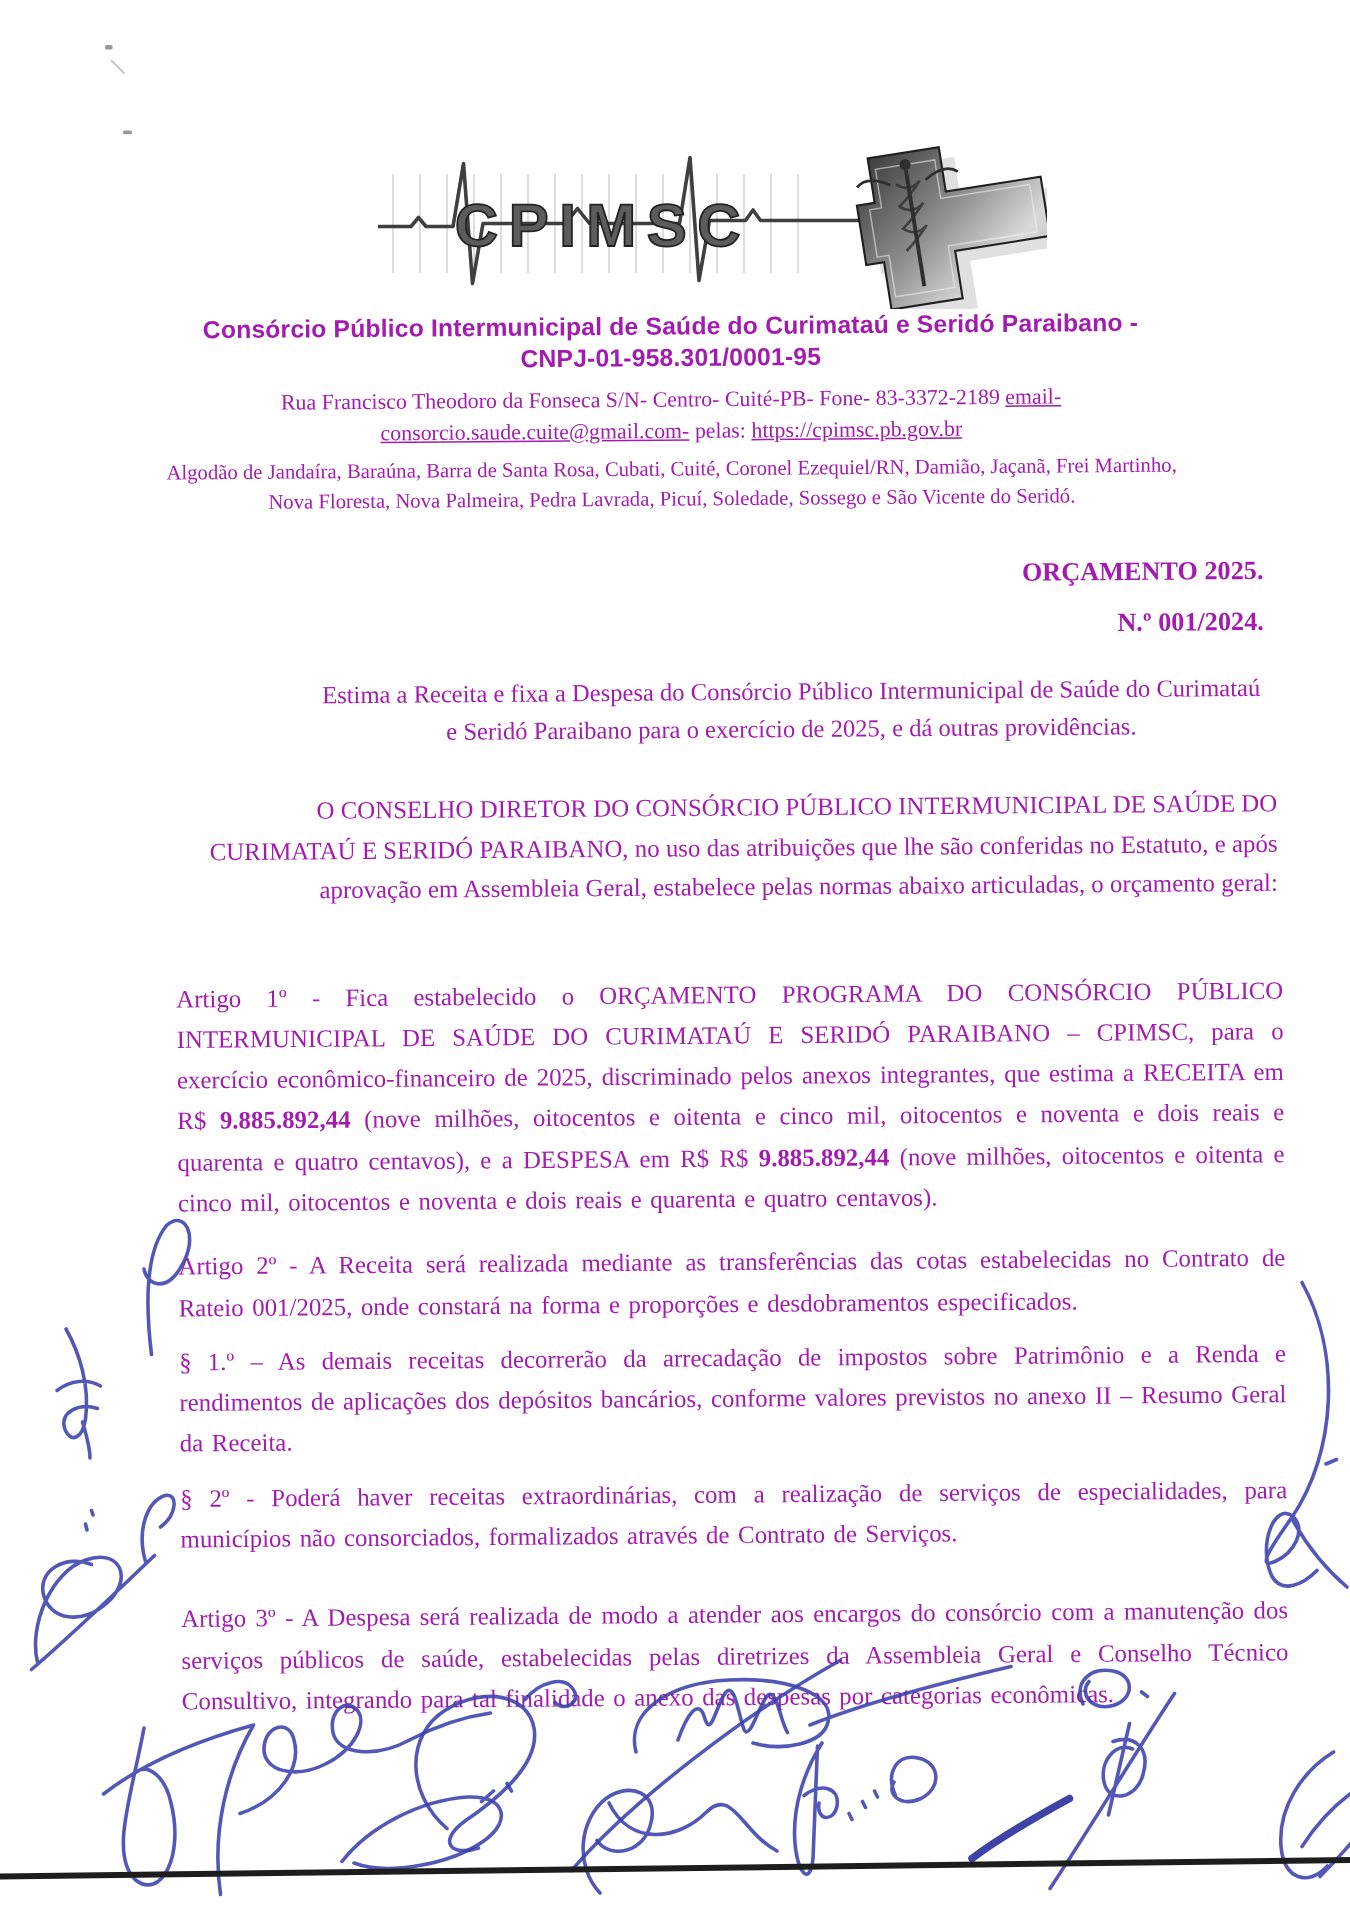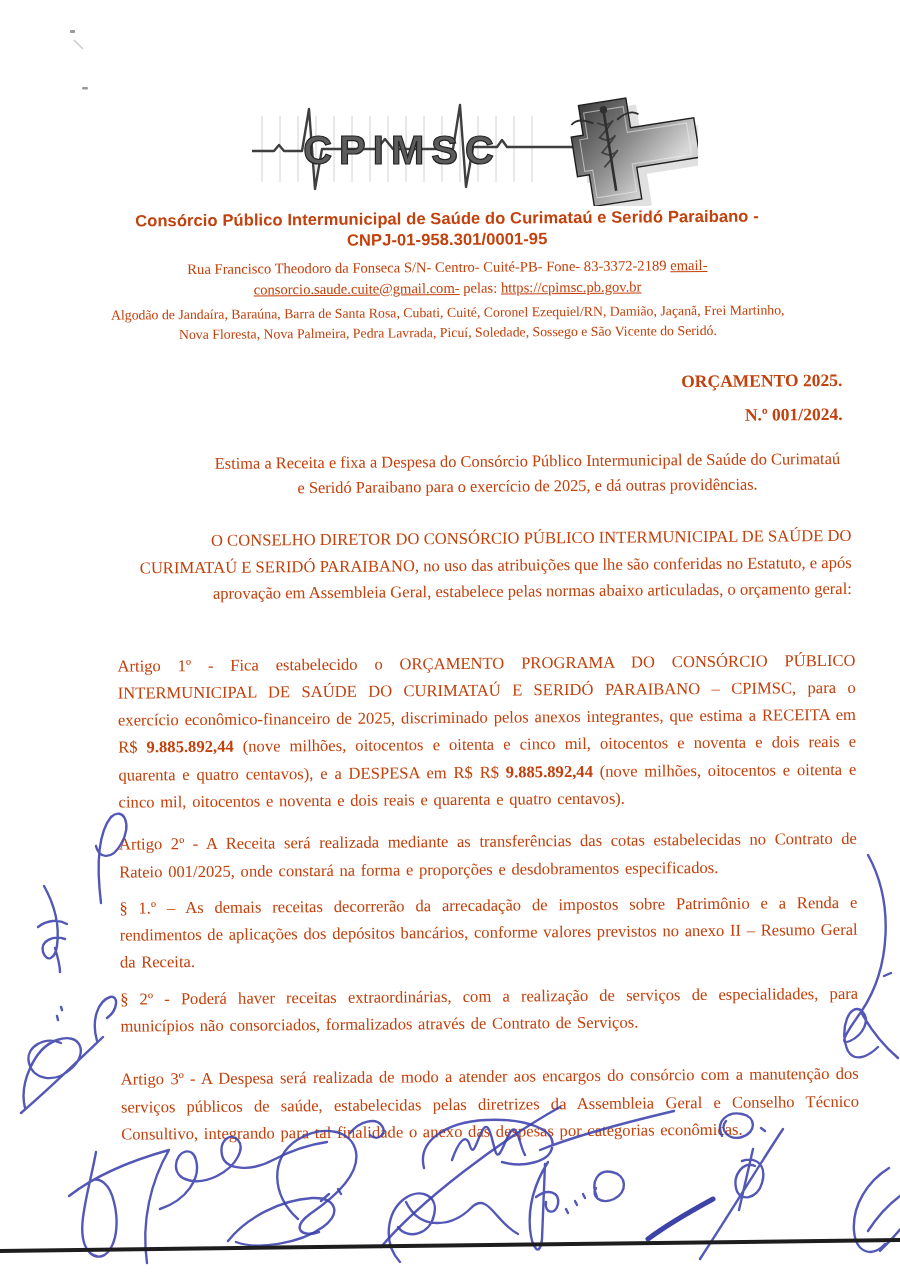--- a/index.html
+++ b/index.html
@@ -1,17 +1,17 @@
 <!DOCTYPE html>
 <html><head>
 <meta charset="utf-8">
 <style>
   html,body{margin:0;padding:0;background:#e8e8e8;}
   .page{position:relative;width:900px;height:1272px;background:#ffffff;overflow:hidden;
-        font-family:"Liberation Serif", serif;color:#c2410c;}
+        font-family:"Liberation Serif", serif;color:#a21caf;}
   .tilt{position:absolute;inset:0;transform:rotate(-0.45deg);transform-origin:450px 600px;}
 
   
   .logo{position:absolute;left:250px;top:94px;width:448px;height:112px;}
 
   
   .content{position:absolute;left:0;right:0;top:0;padding-top:208px;}
   .org{font-family:"Liberation Sans", sans-serif;font-weight:bold;font-size:16.5px;
        line-height:21px;text-align:center;letter-spacing:.1px;}
   .addr{font-size:14.6px;line-height:21px;text-align:center;margin-top:7px;}

